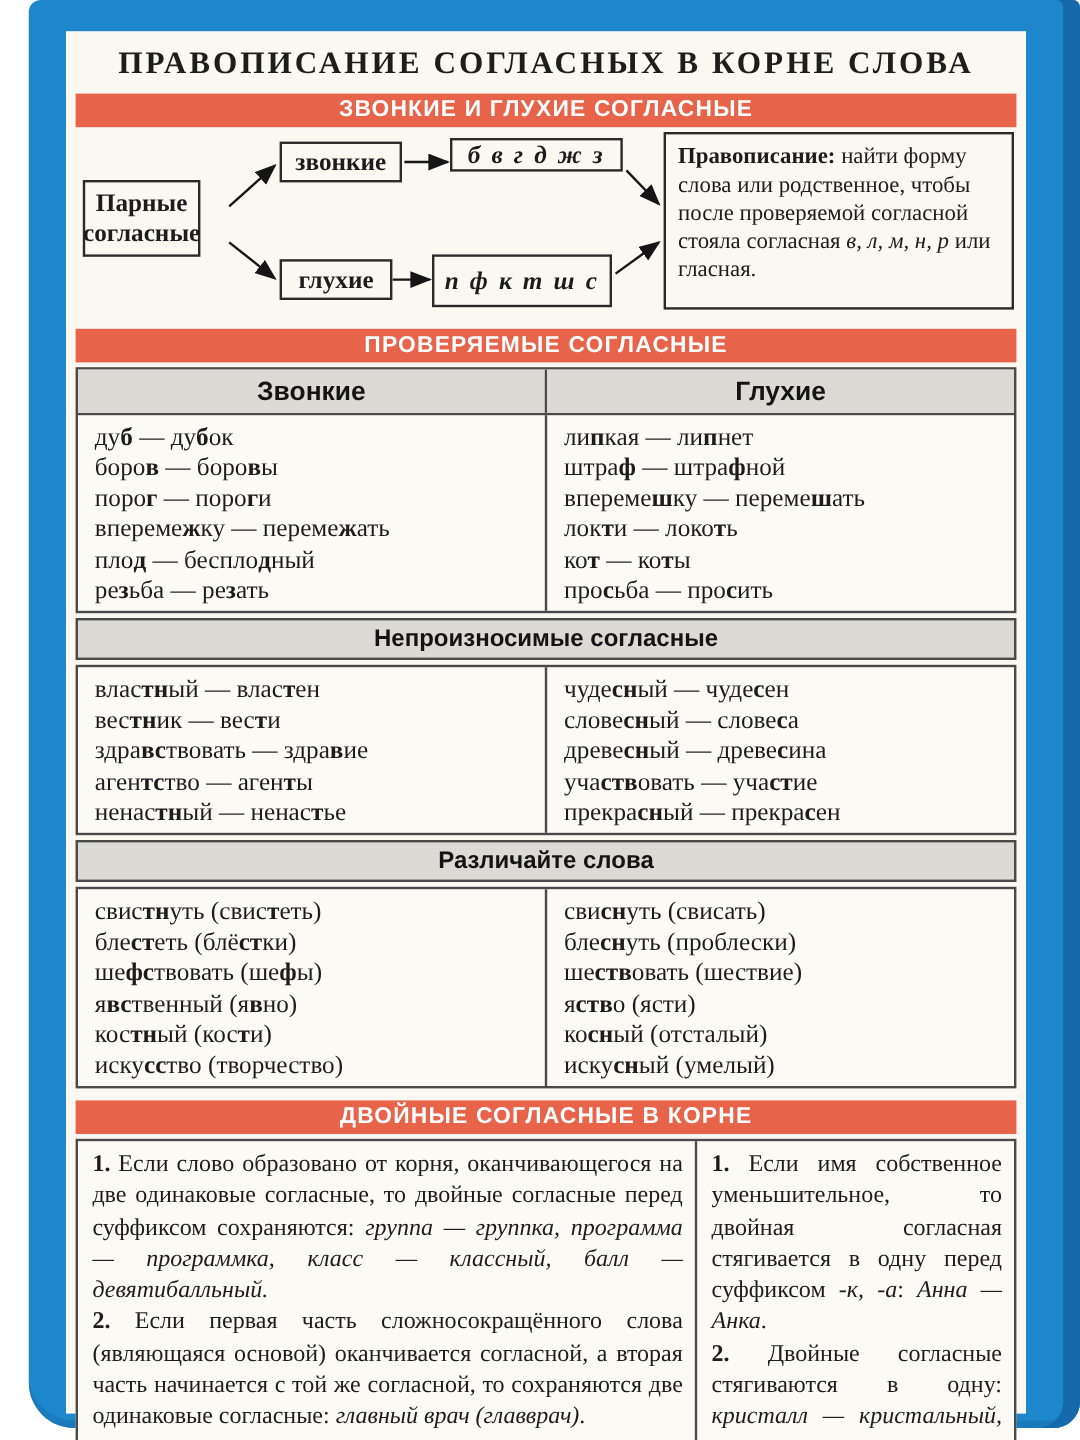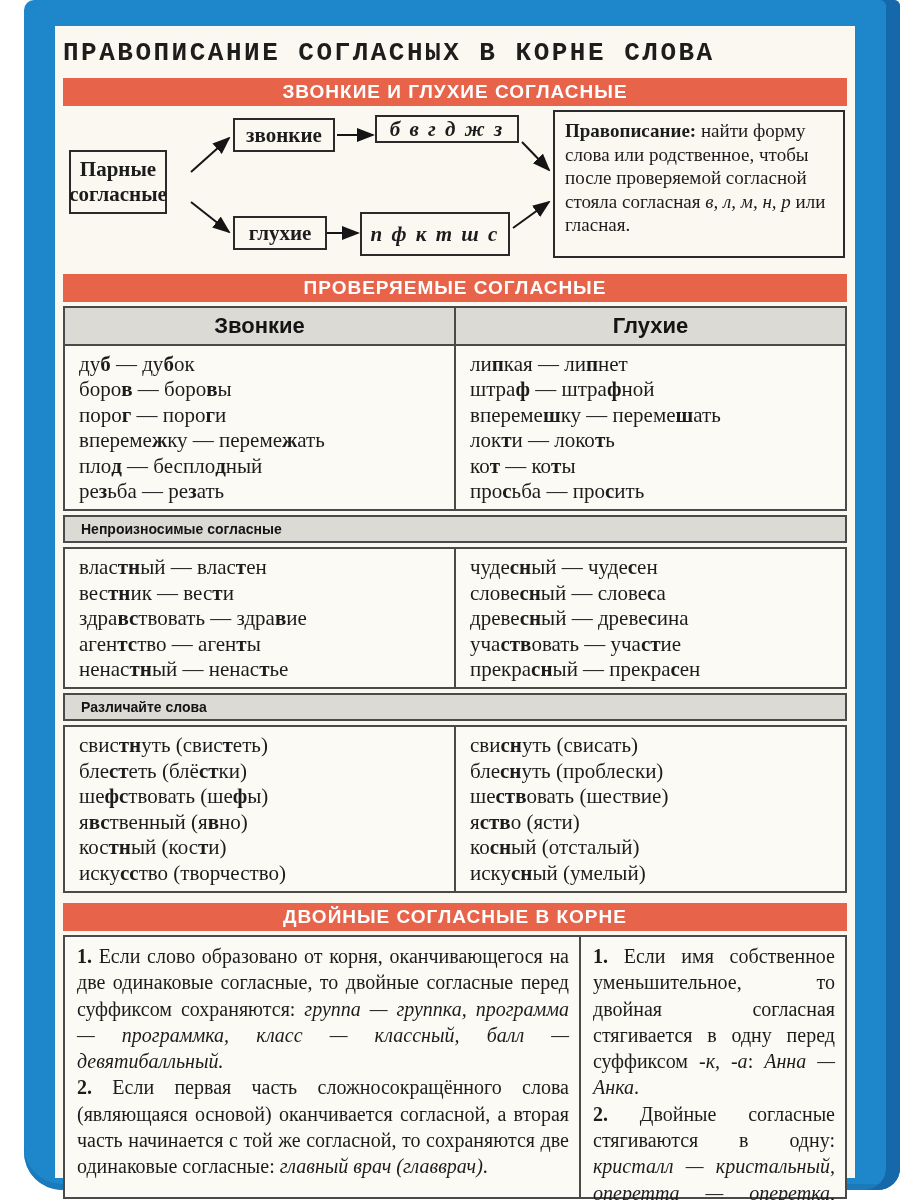--- a/index.html
+++ b/index.html
@@ -1,41 +1,41 @@
 <!DOCTYPE html>
 <html lang="ru"><head>
 <meta charset="utf-8">
 <style>
   html,body{margin:0;padding:0;}
   body{width:900px;height:1200px;background:#ffffff;font-family:"Liberation Serif",serif;position:relative;overflow:hidden;}
   .blue-frame{position:absolute;left:24px;top:0;right:0;bottom:10px;background:#1e87cb;
     border-radius:10px 6px 22px 38px;box-shadow:inset -14px 0 0 #1568aa, inset 0 -6px 0 #1a7abc;}
   .card{position:absolute;left:55px;top:26px;width:800px;height:1152px;background:#fbf8f2;padding:0 8px;box-sizing:border-box;}
-  .title{margin:12px 0 10px;text-align:left;font-family:Liberation Mono, monospace;font-weight:bold;
+  .title{margin:12px 0 10px;text-align:center;font-family:Liberation Serif, serif;font-weight:bold;
     font-size:26px;letter-spacing:2.5px;color:#1d1d1b;}
   .banner{background:#e7634a;color:#fff;font-family:"Liberation Sans",sans-serif;font-weight:bold;
     font-size:19px;letter-spacing:1px;text-align:center;height:28px;line-height:28px;margin:3px 0 4px;}
   
   .diagram{position:relative;height:158px;margin:3px 0 6px;}
   .dbox{position:absolute;border:2px solid #2a2a2a;background:#fbf8f2;display:flex;align-items:center;justify-content:center;
     font-size:21px;font-weight:bold;color:#1c1c1c;text-align:center;box-sizing:border-box;}
   .dbox.letters{font-style:italic;letter-spacing:2px;}
   .dbox.rule{display:block;text-align:left;font-weight:normal;font-size:19px;line-height:23.5px;padding:7px 10px;}
   .arrows{position:absolute;left:0;top:0;width:100%;height:100%;}
   
   .tbl{border:2px solid #4a4a4a;background:#fcfaf5;}
   .trow{display:flex;}
   .thead-cell{flex:1;border-right:2px solid #4a4a4a;font-family:"Liberation Sans",sans-serif;font-weight:bold;
     font-size:22px;text-align:center;padding:5px 0;background:#dbdad5;color:#141414;}
   .thead-cell:last-child{border-right:none;}
   .tcell{flex:1;border-right:2px solid #4a4a4a;padding:6px 14px 5px;font-size:21px;line-height:25.4px;color:#1c1c1c;}
   .tcell:last-child{border-right:none;}
   .thead-row{border-bottom:2px solid #4a4a4a;}
   .gray-header{border:2px solid #4a4a4a;background:#dbdad5;font-family:"Liberation Sans",sans-serif;font-weight:bold;
-    font-size:14px;text-align:left;padding:4px 16px;margin:4px 0;color:#141414;}
+    font-size:20px;text-align:center;padding:4px 16px;margin:4px 0;color:#141414;}
   
   .bottom-block{border:2px solid #4a4a4a;background:#fcfaf5;display:flex;margin-top:4px;height:264px;box-sizing:border-box;}
   .bcol{padding:6px 10px 6px 12px;font-size:20px;line-height:26.3px;text-align:justify;color:#1c1c1c;box-sizing:border-box;}
   .bcol.left{width:516px;border-right:2px solid #4a4a4a;}
   .bcol.right{flex:1;}
   .bcol p{margin:0;}
   b{font-weight:bold;} i{font-style:italic;}
 </style>
 </head>
 <body>

